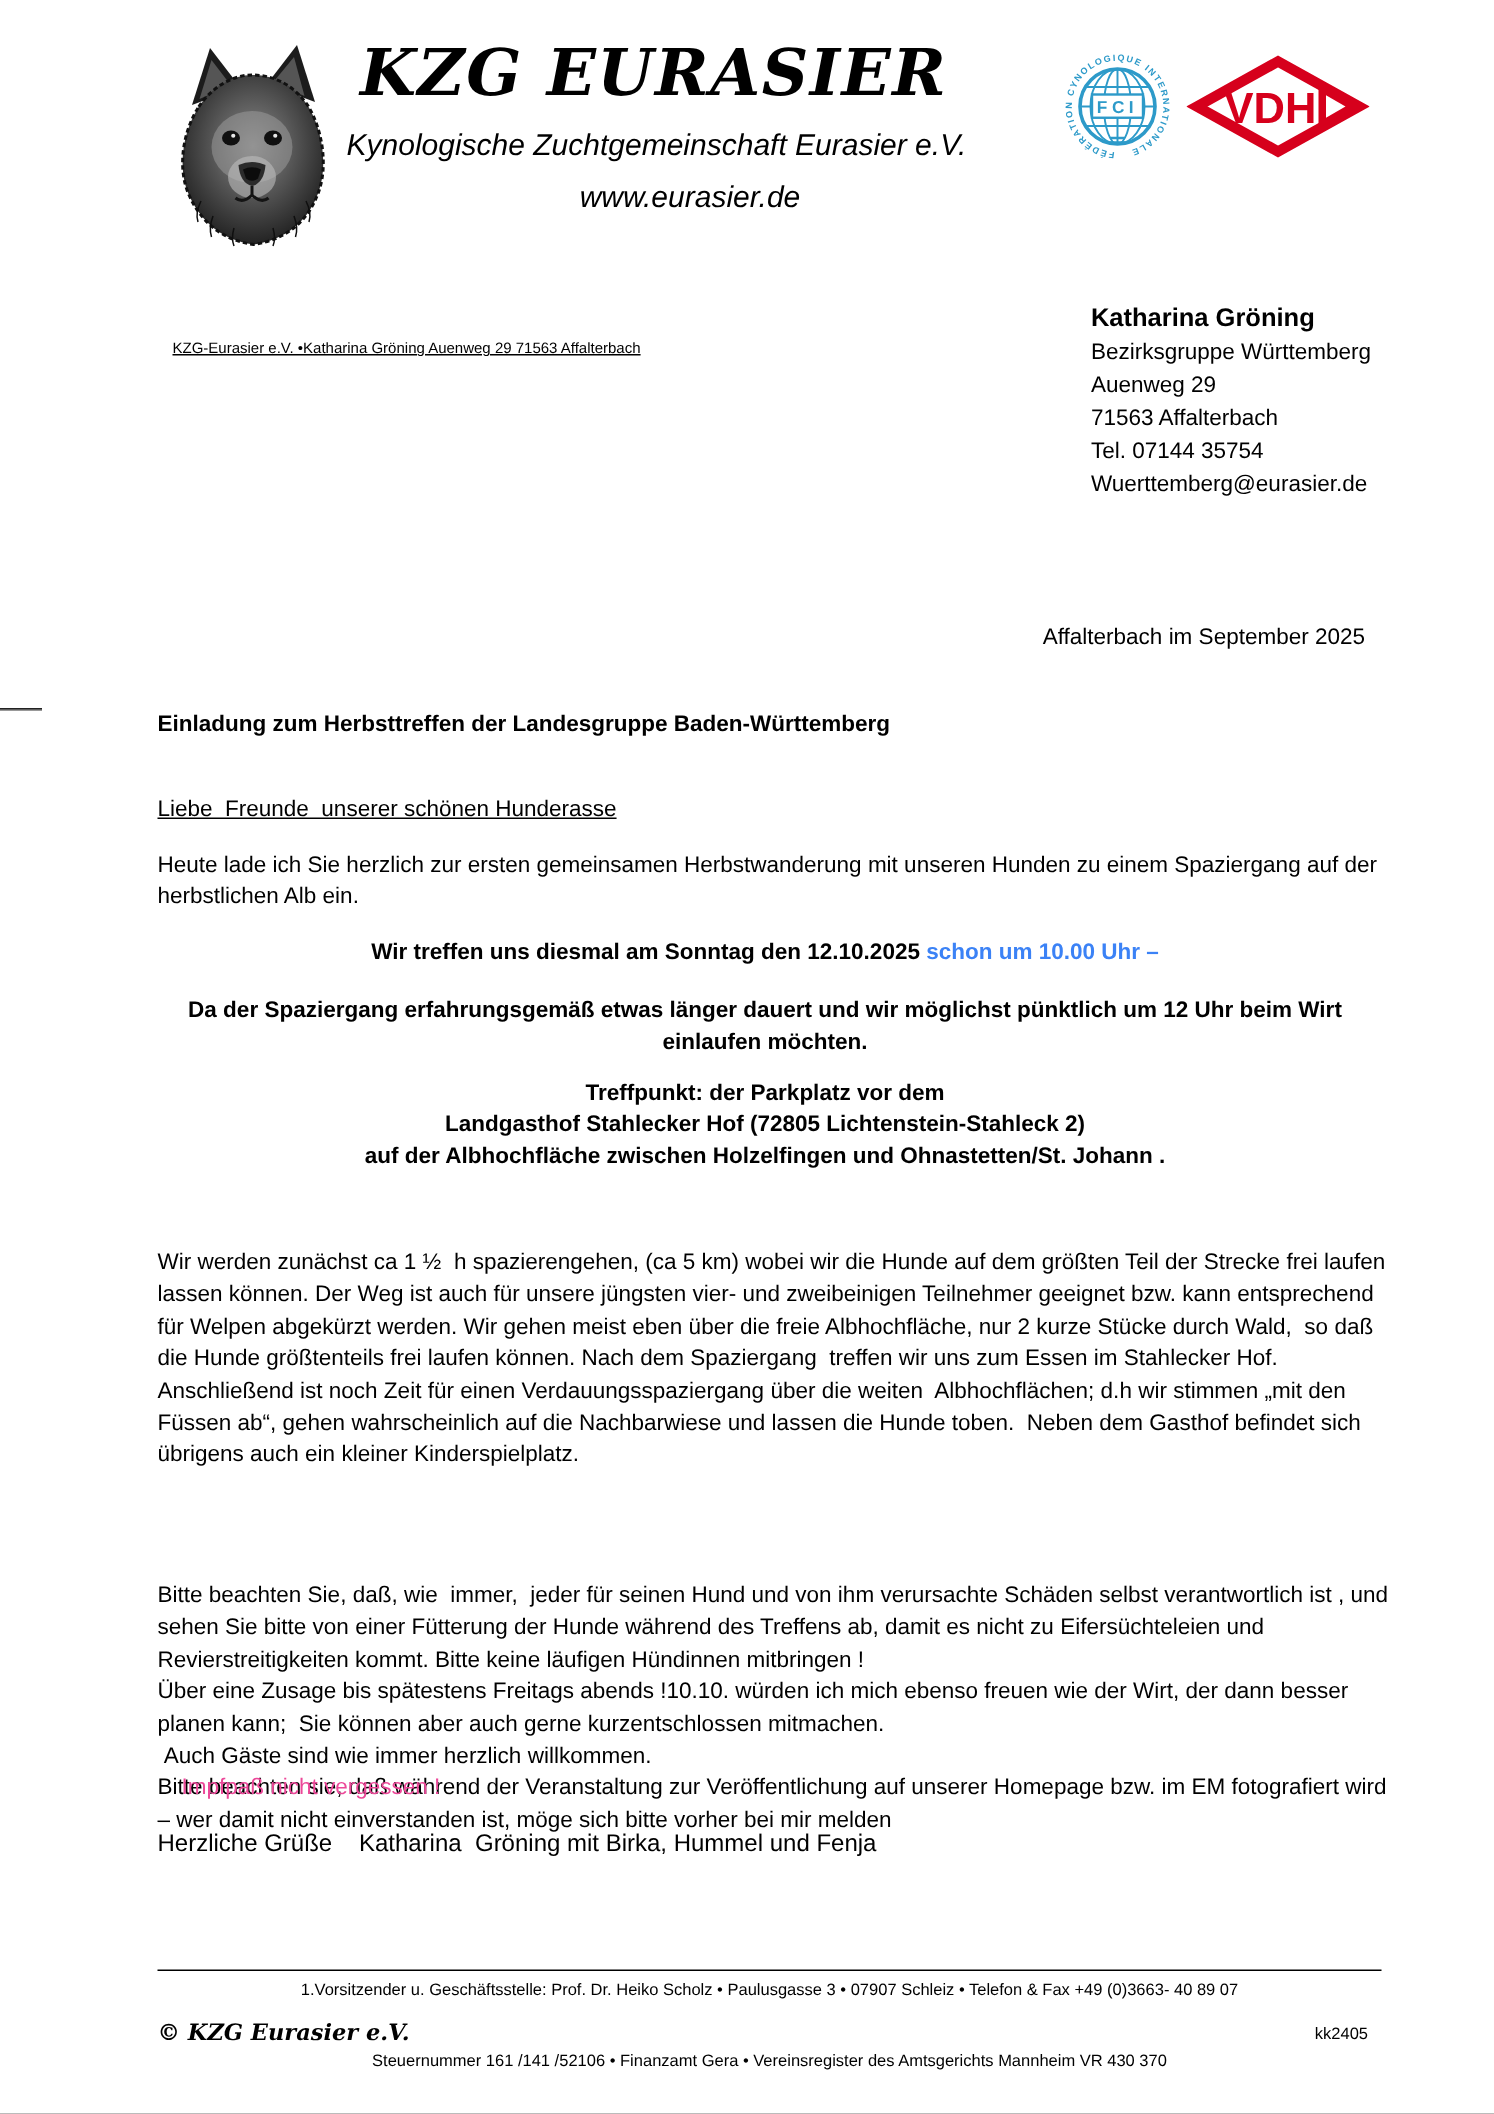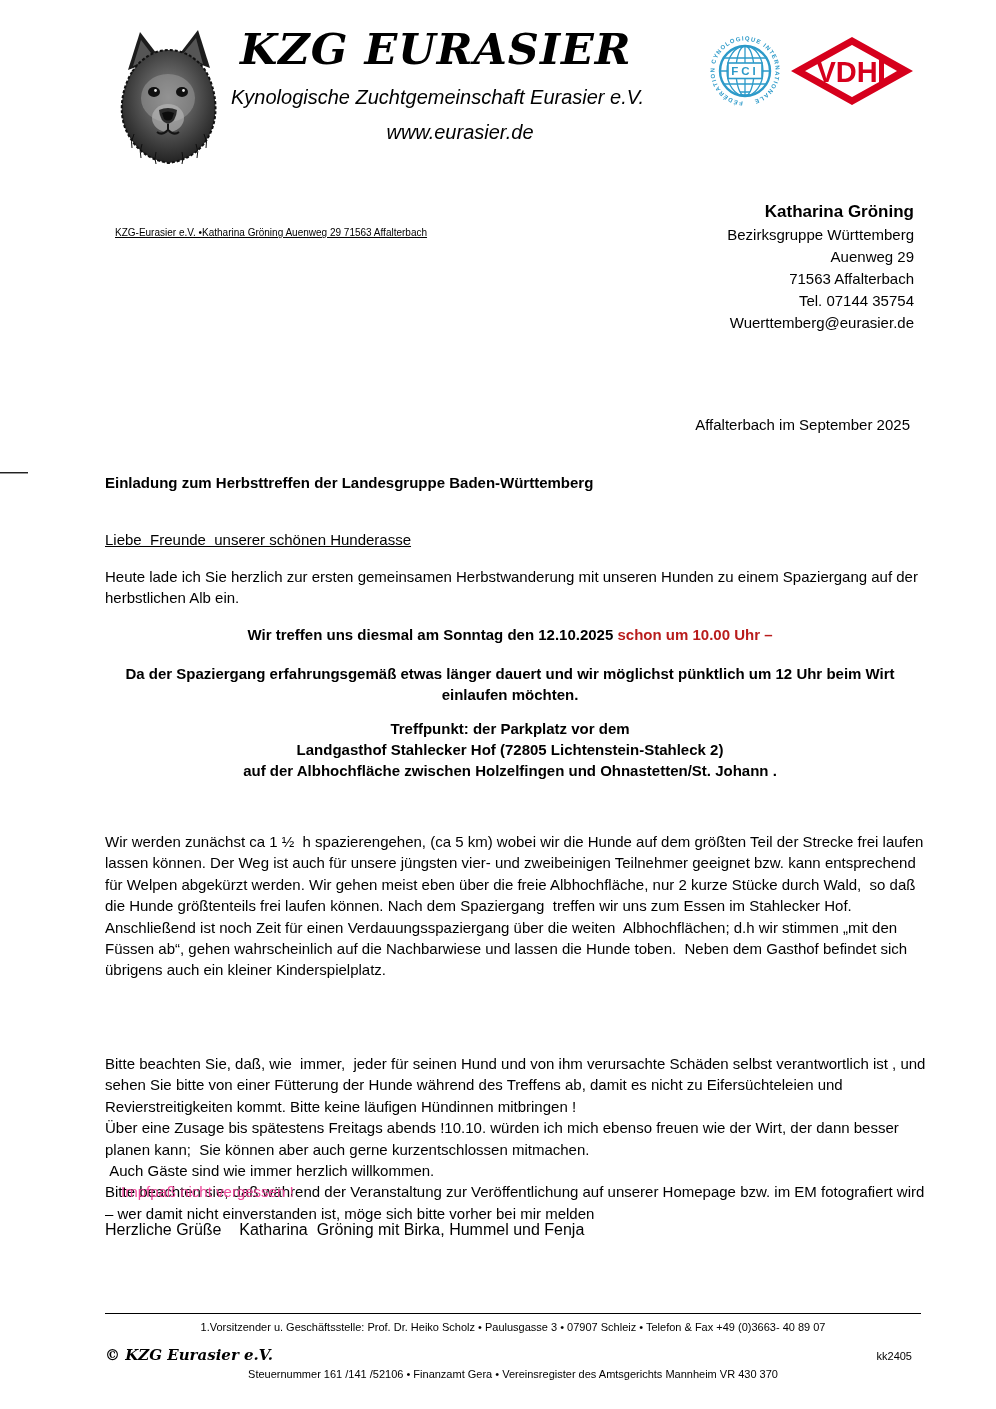--- a/index.html
+++ b/index.html
@@ -26,36 +26,36 @@
   }
   .fci-logo { position:absolute; left:709px; top:35px; width:72px; height:72px; }
   .vdh-logo { position:absolute; left:791px; top:36px; width:122px; height:70px; }
 
   
   .sender-line {
     position:absolute; left:115px; top:227px;
     font-size:10px; text-decoration:underline; white-space:nowrap;
   }
   .recipient {
-    position:absolute; right:82px; top:200px; text-align:right;
+    position:absolute; right:82px; top:200px; 
     font-size:15px; line-height:22px;
   }
   .recipient .name { font-size:17px; font-weight:bold; line-height:24px; }
   .date-line { position:absolute; right:86px; top:416px; font-size:15px; }
 
   .fold-mark { position:absolute; left:0; top:472px; width:28px; height:2px; background:#222; border-bottom:1px solid #999; }
 
   
   .subject { position:absolute; left:105px; top:474px; font-size:15px; font-weight:bold; }
   .salutation { position:absolute; left:105px; top:531px; font-size:15px; white-space:pre-wrap;text-decoration:underline; }
   .intro { position:absolute; left:105px; top:566px; width:822px; font-size:15px; line-height:21px; white-space:pre-wrap; }
 
   .center-block { position:absolute; left:100px; width:820px; text-align:center; font-size:15px; font-weight:bold; line-height:21px; }
   .meet-line { top:624px; }
-  .meet-red { color:#b91c1c; }
+  .meet-red { color:#3b82f6; }
   .meet-para { top:663px; }
   .treffpunkt { top:718px; white-space:pre-wrap; }
 
   .body-par { position:absolute; left:105px; width:826px; font-size:15px; line-height:21.4px; white-space:pre-wrap; }
   .body1 { top:831px; }
   .body2 { top:1008px;margin-top:45px; }
   .impf-line { position:absolute; left:109px; top:1183px; font-size:15px; color:#ec4899; white-space:pre-wrap;margin-left:12px; }
   .closing { position:absolute; left:105px; top:1221px; font-size:16px; white-space:pre-wrap; }
 
   

